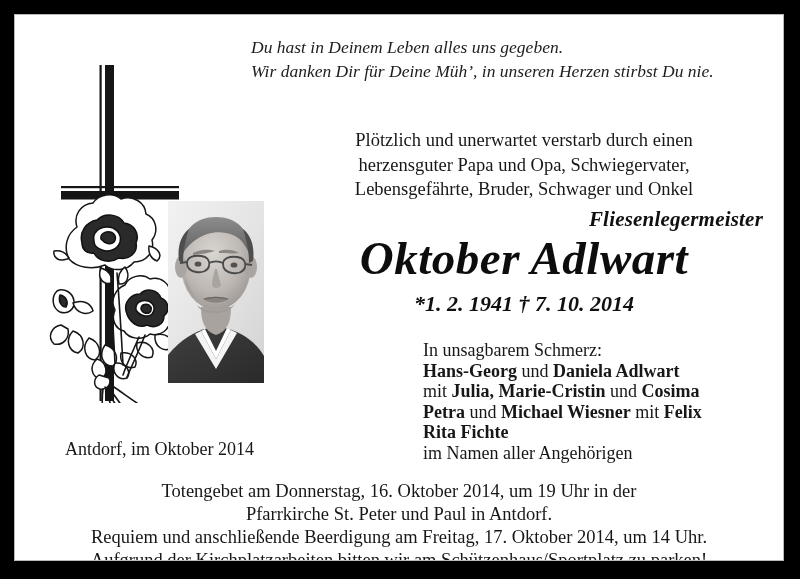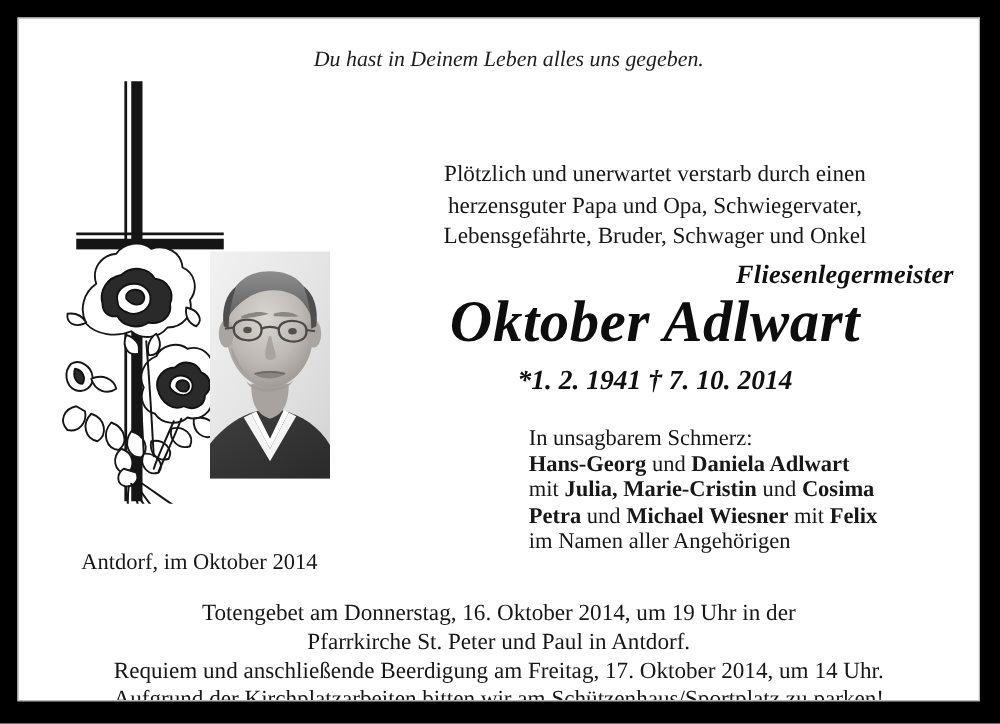--- a/index.html
+++ b/index.html
@@ -325,40 +325,42 @@
           <path d="M38 114 C45 122 68 122 76 113 C70 124 44 126 38 114 Z" fill="#a09b97"></path>
 
           <path d="M26 86 C30 96 34 104 40 110 C32 106 26 96 26 86 Z" fill="#a5a09c"></path>
           <path d="M88 86 C86 96 82 104 76 110 C84 106 88 96 88 86 Z" fill="#a5a09c"></path>
         </g>
       </svg>
     </div>
 
     <div class="verse">
       <div>Du hast in Deinem Leben alles uns gegeben.</div>
+      <div>Wir danken Dir für Deine Müh’, in unseren Herzen stirbst Du nie.</div>
     </div>
 
     <div class="lead">
       <div>Plötzlich und unerwartet verstarb durch einen</div>
       <div>herzensguter Papa und Opa, Schwiegervater,</div>
       <div>Lebensgefährte, Bruder, Schwager und Onkel</div>
     </div>
 
     <div class="profession">Fliesenlegermeister</div>
     <div class="fullname">Oktober Adlwart</div>
     <div class="dates">
       <span class="born">*1. 2. 1941</span>
       <span class="died">† 7. 10. 2014</span>
     </div>
 
     <div class="mourners">
       <div>In unsagbarem Schmerz:</div>
       <div><b>Hans-Georg</b><span> und </span><b>Daniela Adlwart</b></div>
       <div><span>mit </span><b>Julia, Marie-Cristin</b><span> und </span><b>Cosima</b></div>
       <div><b>Petra</b><span> und </span><b>Michael Wiesner</b><span> mit </span><b>Felix</b></div>
+      <div><b>Rita Fichte</b></div>
       <div>im Namen aller Angehörigen</div>
     </div>
 
     <div class="placedate">Antdorf, im Oktober 2014</div>
 
     <div class="ceremony">
       <div>Totengebet am Donnerstag, 16. Oktober 2014, um 19 Uhr in der</div>
       <div>Pfarrkirche St. Peter und Paul in Antdorf.</div>
       <div>Requiem und anschließende Beerdigung am Freitag, 17. Oktober 2014, um 14 Uhr.</div>
       <div>Aufgrund der Kirchplatzarbeiten bitten wir am Schützenhaus/Sportplatz zu parken!</div>

